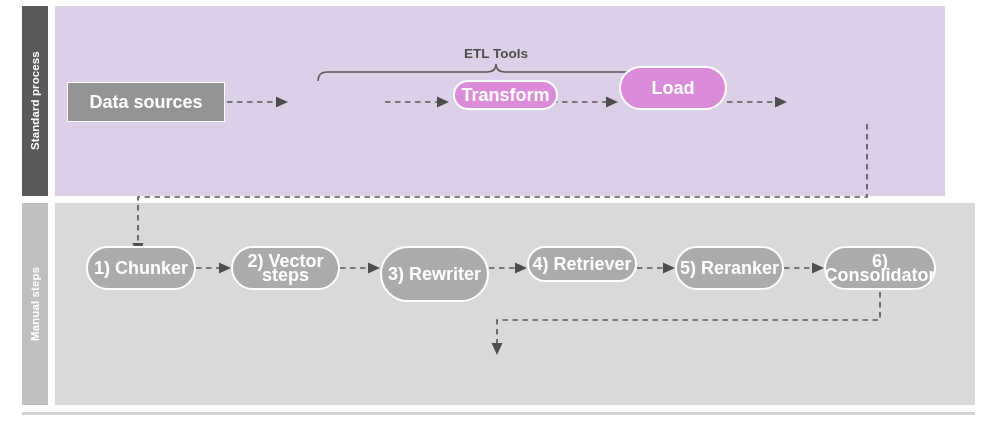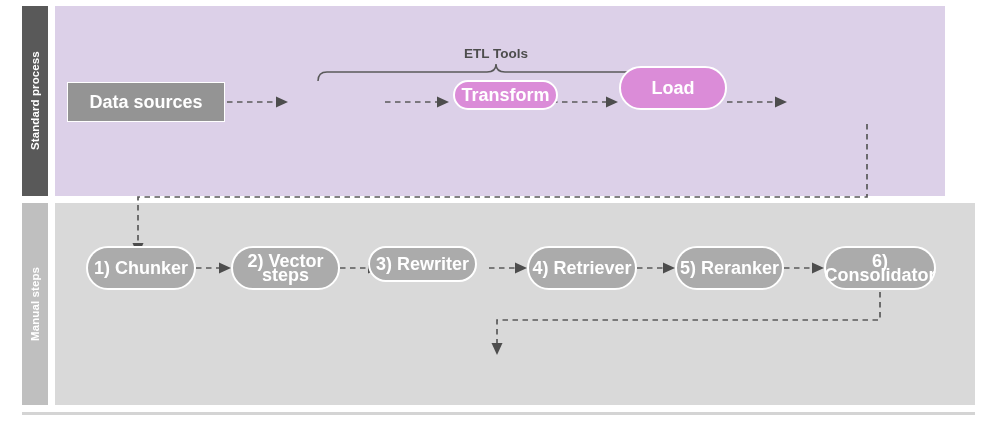--- a/index.html
+++ b/index.html
@@ -119,25 +119,25 @@
 
   <div class="node pill abs" style="left:86px;top:246px;width:110px;height:44px;background:#ABABAB;">
     <span>1) Chunker</span>
   </div>
 
   <div class="node pill abs" style="left:231px;top:246px;width:109px;height:44px;background:#ABABAB;flex-direction:column;text-align:center;">
     <span>2) Vector</span>
     <span>steps</span>
   </div>
 
-  <div class="node pill abs" style="left:368px;top:246px;width:109px;height:36px;background:#ABABAB;">
+  <div class="node pill abs" style="left:380px;top:246px;width:109px;height:56px;background:#ABABAB;">
     <span>3) Rewriter</span>
   </div>
 
-  <div class="node pill abs" style="left:527px;top:246px;width:110px;height:44px;background:#ABABAB;">
+  <div class="node pill abs" style="left:527px;top:246px;width:110px;height:36px;background:#ABABAB;">
     <span>4) Retriever</span>
   </div>
 
   <div class="node pill abs" style="left:675px;top:246px;width:109px;height:44px;background:#ABABAB;">
     <span>5) Reranker</span>
   </div>
 
   <div class="node pill abs" style="left:824px;top:246px;width:112px;height:44px;background:#ABABAB;flex-direction:column;">
     <span>6)</span>
     <span>Consolidator</span>

